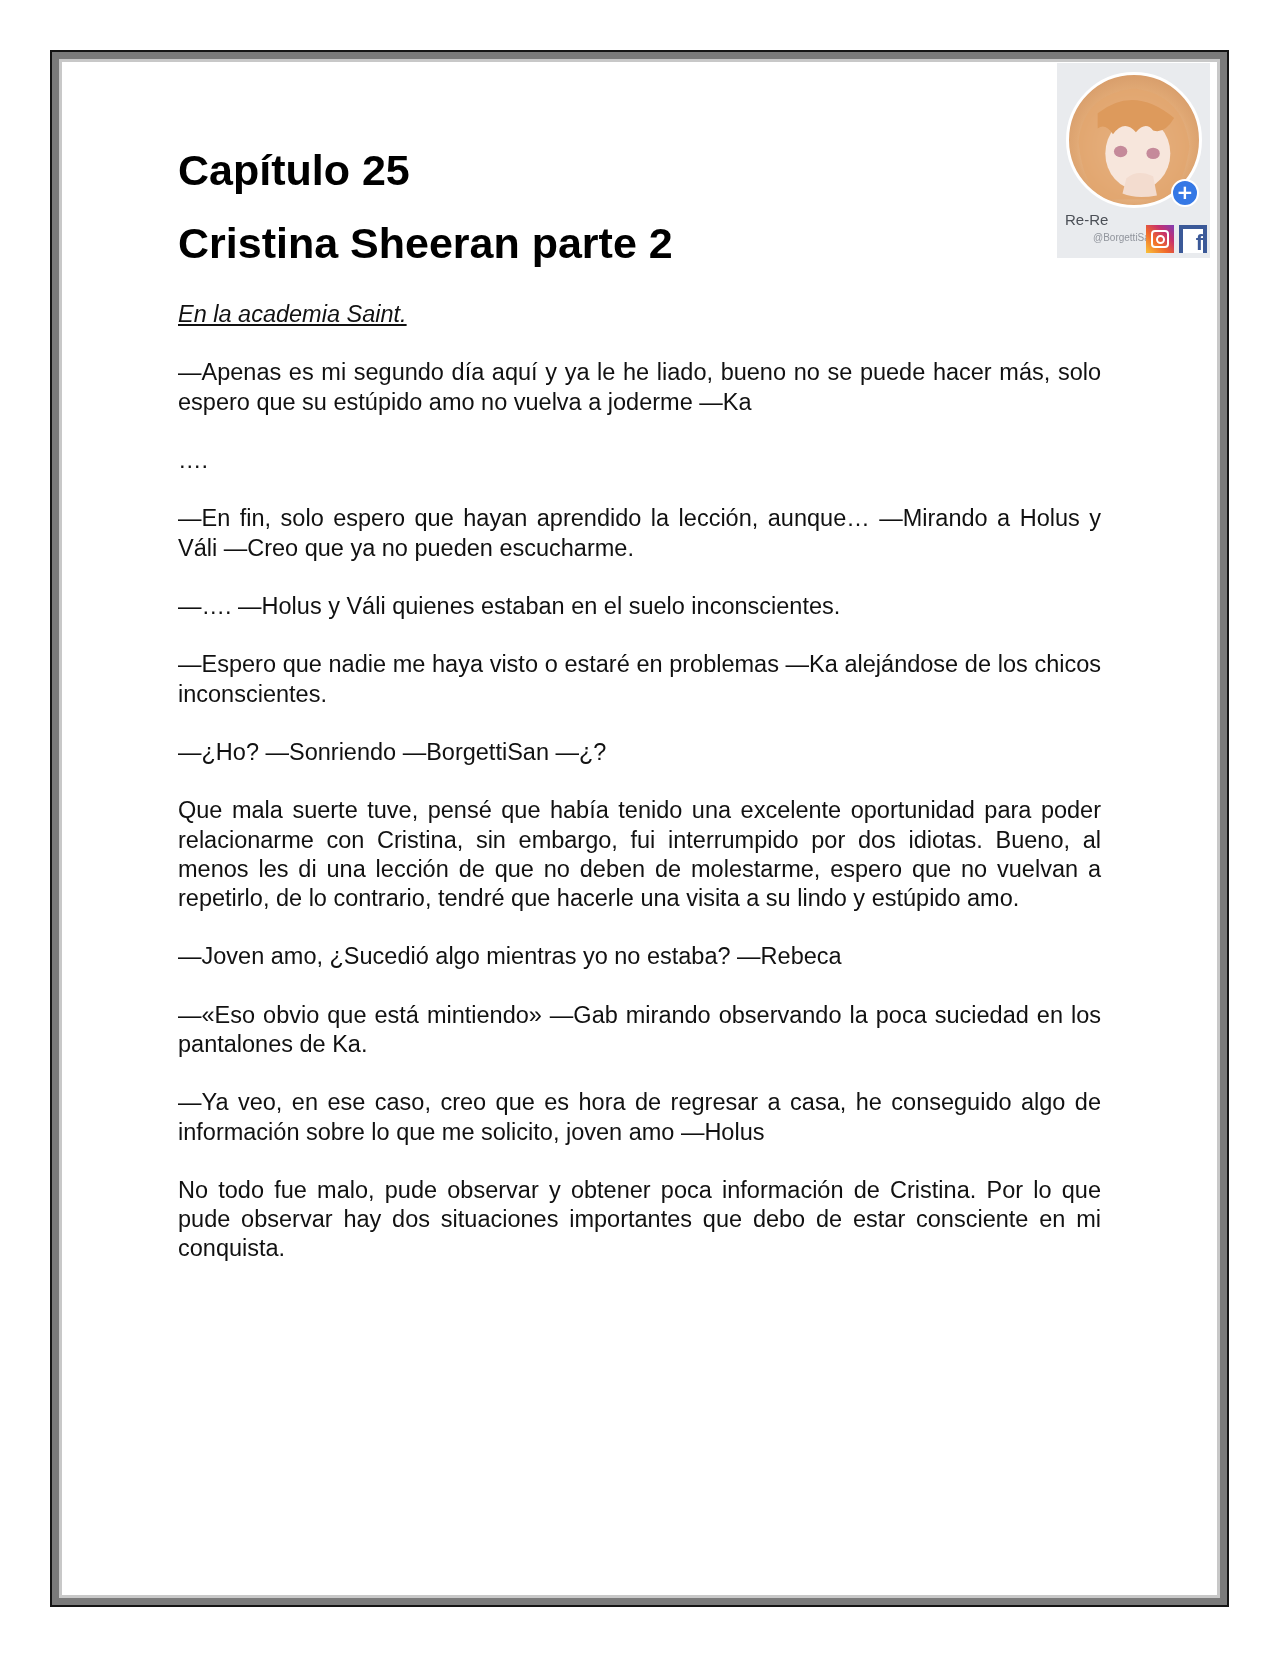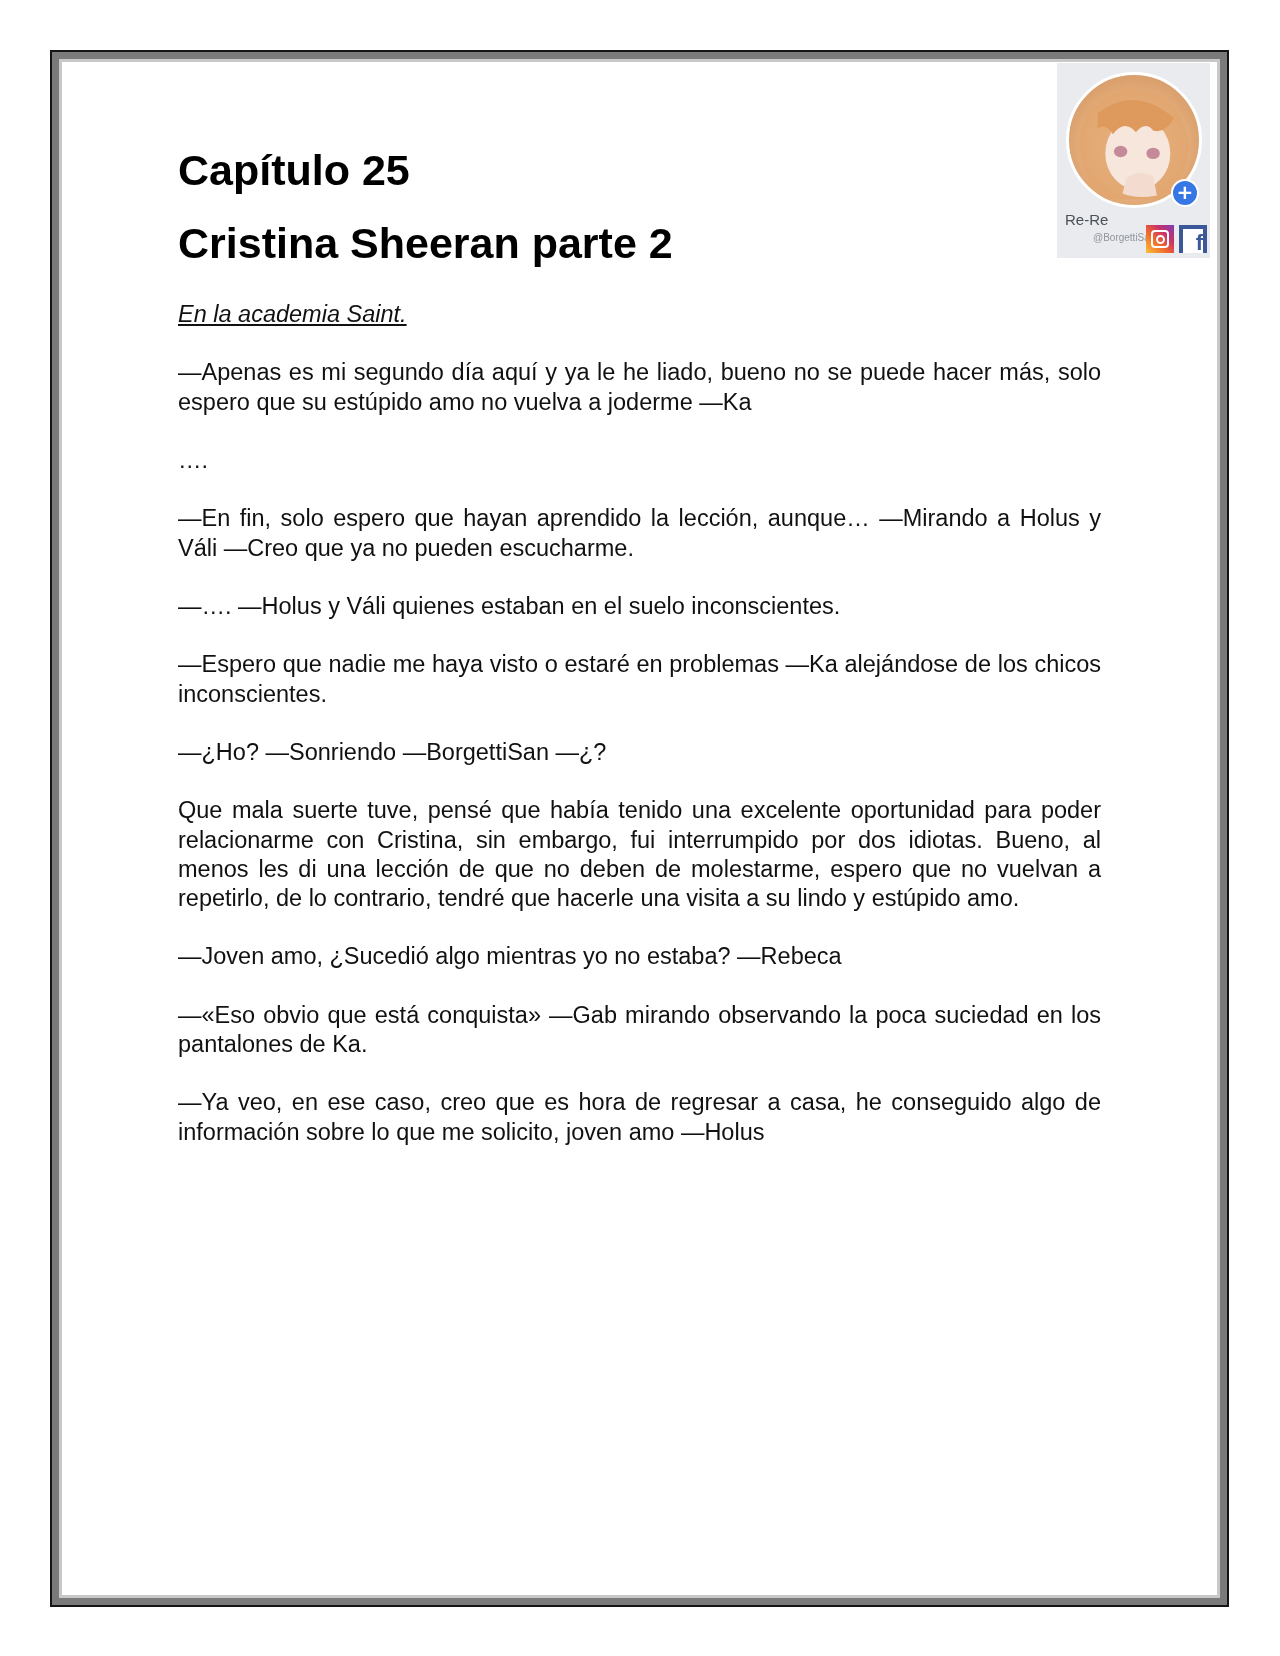--- a/index.html
+++ b/index.html
@@ -123,15 +123,16 @@
 <div class="body-text">
   <p><span class="scene">En la academia Saint.</span></p>
   <p>—Apenas es mi segundo día aquí y ya le he liado, bueno no se puede hacer más, solo espero que su estúpido amo no vuelva a joderme —Ka</p>
   <p>….</p>
   <p>—En fin, solo espero que hayan aprendido la lección, aunque… —Mirando a Holus y Váli —Creo que ya no pueden escucharme.</p>
   <p>—…. —Holus y Váli quienes estaban en el suelo inconscientes.</p>
   <p>—Espero que nadie me haya visto o estaré en problemas —Ka alejándose de los chicos inconscientes.</p>
   <p>—¿Ho? —Sonriendo —BorgettiSan —¿?</p>
   <p>Que mala suerte tuve, pensé que había tenido una excelente oportunidad para poder relacionarme con Cristina, sin embargo, fui interrumpido por dos idiotas. Bueno, al menos les di una lección de que no deben de molestarme, espero que no vuelvan a repetirlo, de lo contrario, tendré que hacerle una visita a su lindo y estúpido amo.</p>
   <p>—Joven amo, ¿Sucedió algo mientras yo no estaba? —Rebeca</p>
-  <p>—«Eso obvio que está conquista» —Gab mirando observando la poca suciedad en los pantalones de Ka.</p>
+  <p>—«Eso obvio que está mintiendo» —Gab mirando observando la poca suciedad en los pantalones de Ka.</p>
   <p>—Ya veo, en ese caso, creo que es hora de regresar a casa, he conseguido algo de información sobre lo que me solicito, joven amo —Holus</p>
+  <p>No todo fue malo, pude observar y obtener poca información de Cristina. Por lo que pude observar hay dos situaciones importantes que debo de estar consciente en mi conquista.</p>
 </div>
 
 </body></html>

